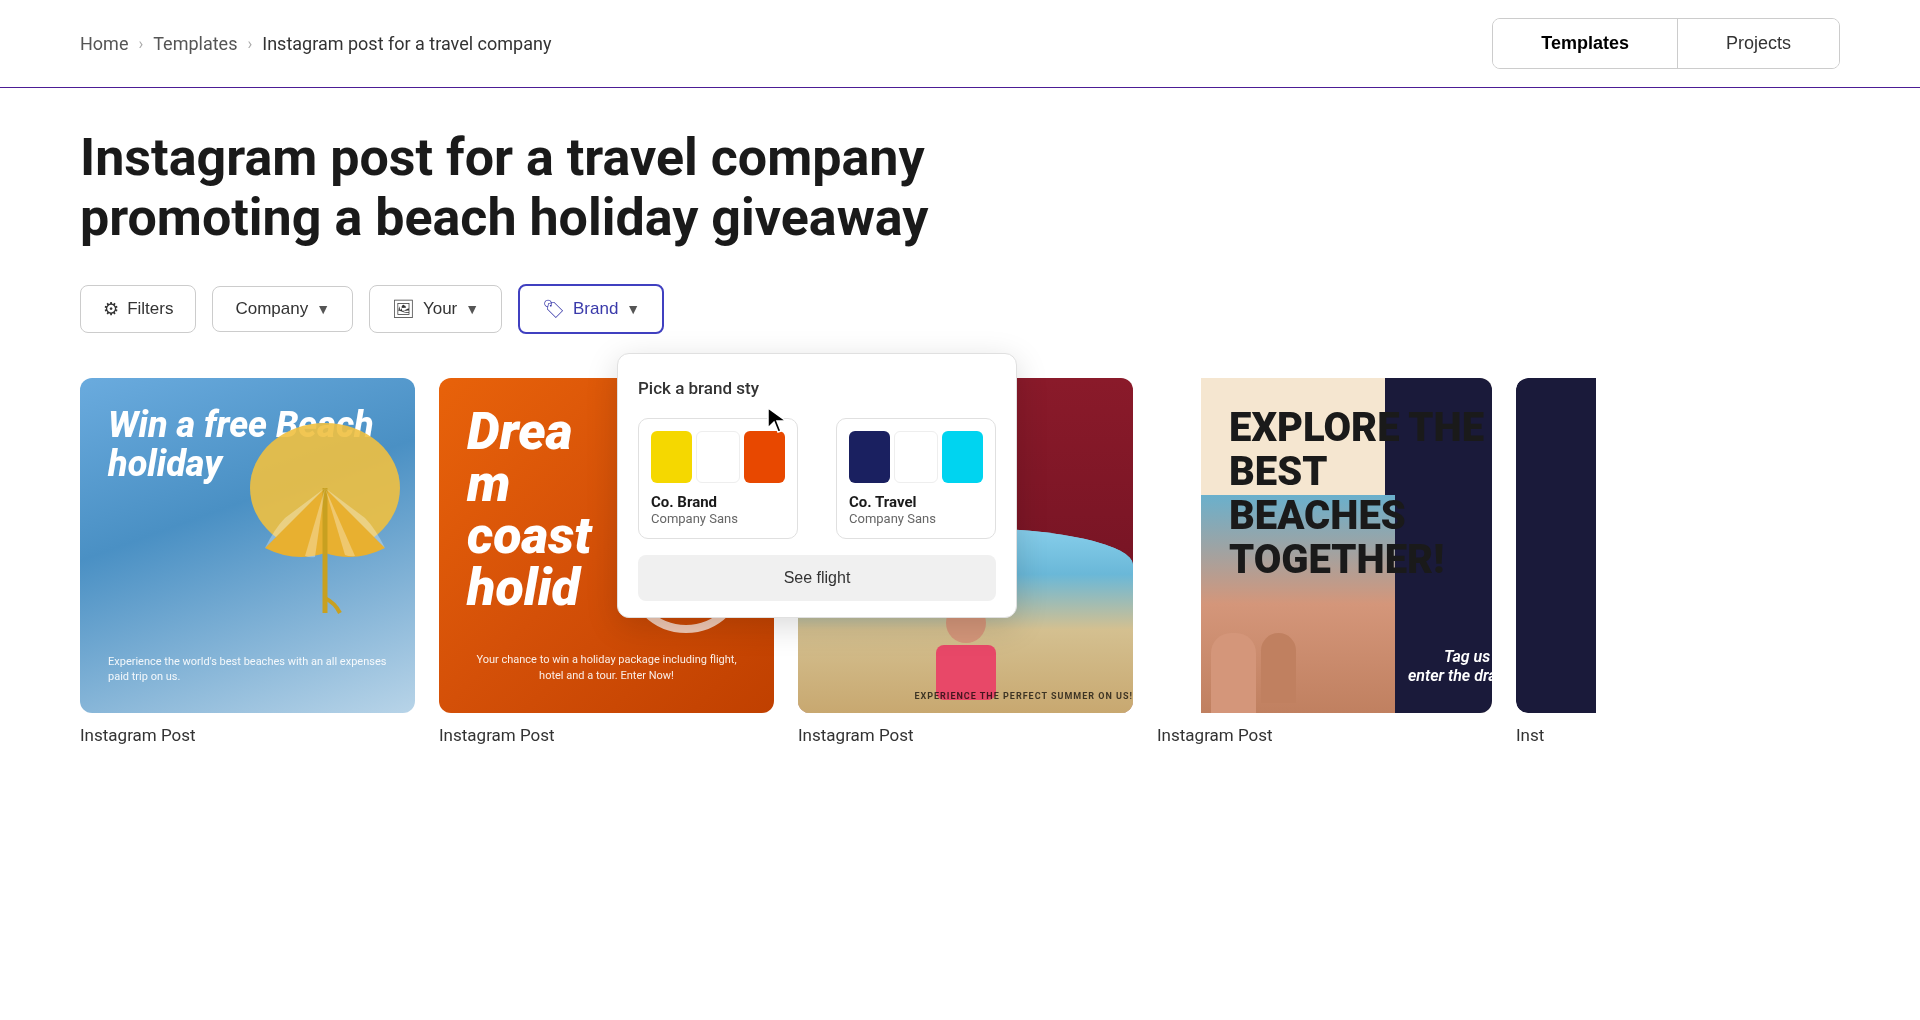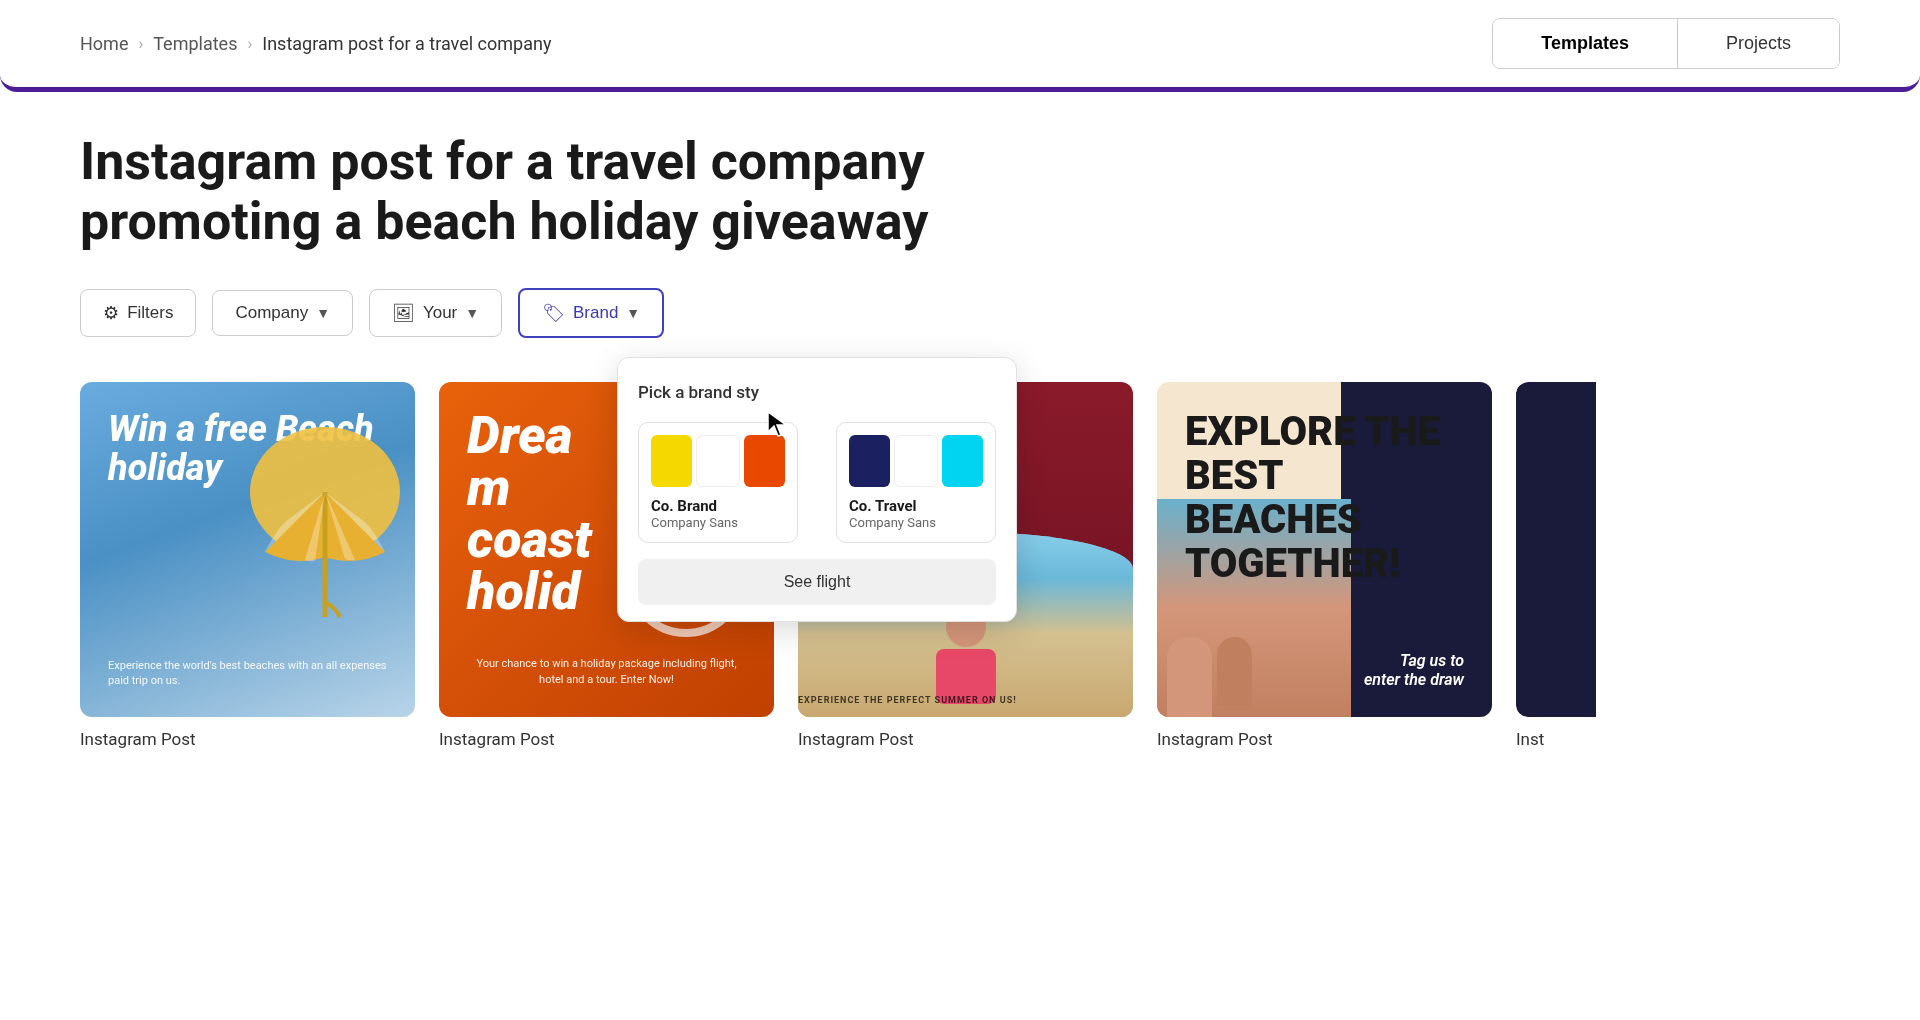--- a/index.html
+++ b/index.html
@@ -11,22 +11,21 @@
       min-height: 1020px;
       overflow-x: hidden;
     }
 
     
     .top-nav {
       display: flex;
       align-items: center;
       justify-content: space-between;
       padding: 18px 80px;
-      border-bottom: 5px solid #4c1d95;
-      border-radius: 17px;
+      border-bottom: 1px solid #4c1d95;
     }
     .breadcrumb {
       display: flex;
       align-items: center;
       gap: 10px;
       font-size: 18px;
       color: #555;
     }
     .breadcrumb .sep {
       color: #aaa;
@@ -299,37 +298,38 @@
       height: 55%;
       background: linear-gradient(180deg, #87ceeb 0%, #4aa8c8 30%, #f5e6c8 60%, #e8d4a0 100%);
       border-radius: 50% 50% 0 0 / 20% 20% 0 0;
       overflow: hidden;
     }
     .card3-bottom-text {
       position: absolute;
       bottom: 12px;
       left: 0;
       right: 0;
-      text-align: left;
+      text-align: right;
       font-size: 9px;
       font-weight: 700;
       color: rgba(0,0,0,0.7);
       letter-spacing: 1px;
     }
 
     
     .card4-bg {
       background: #f5e6d0;
       width: 100%;
       height: 100%;
       display: flex;
       flex-direction: column;
       padding: 28px;
       position: relative;
       overflow: hidden;
+      margin-left: 44px;
     }
     .card4-title {
       font-size: 40px;
       font-weight: 900;
       color: #1a1a1a;
       line-height: 1.1;
       z-index: 2;
     }
     .card4-dark-section {
       position: absolute;

